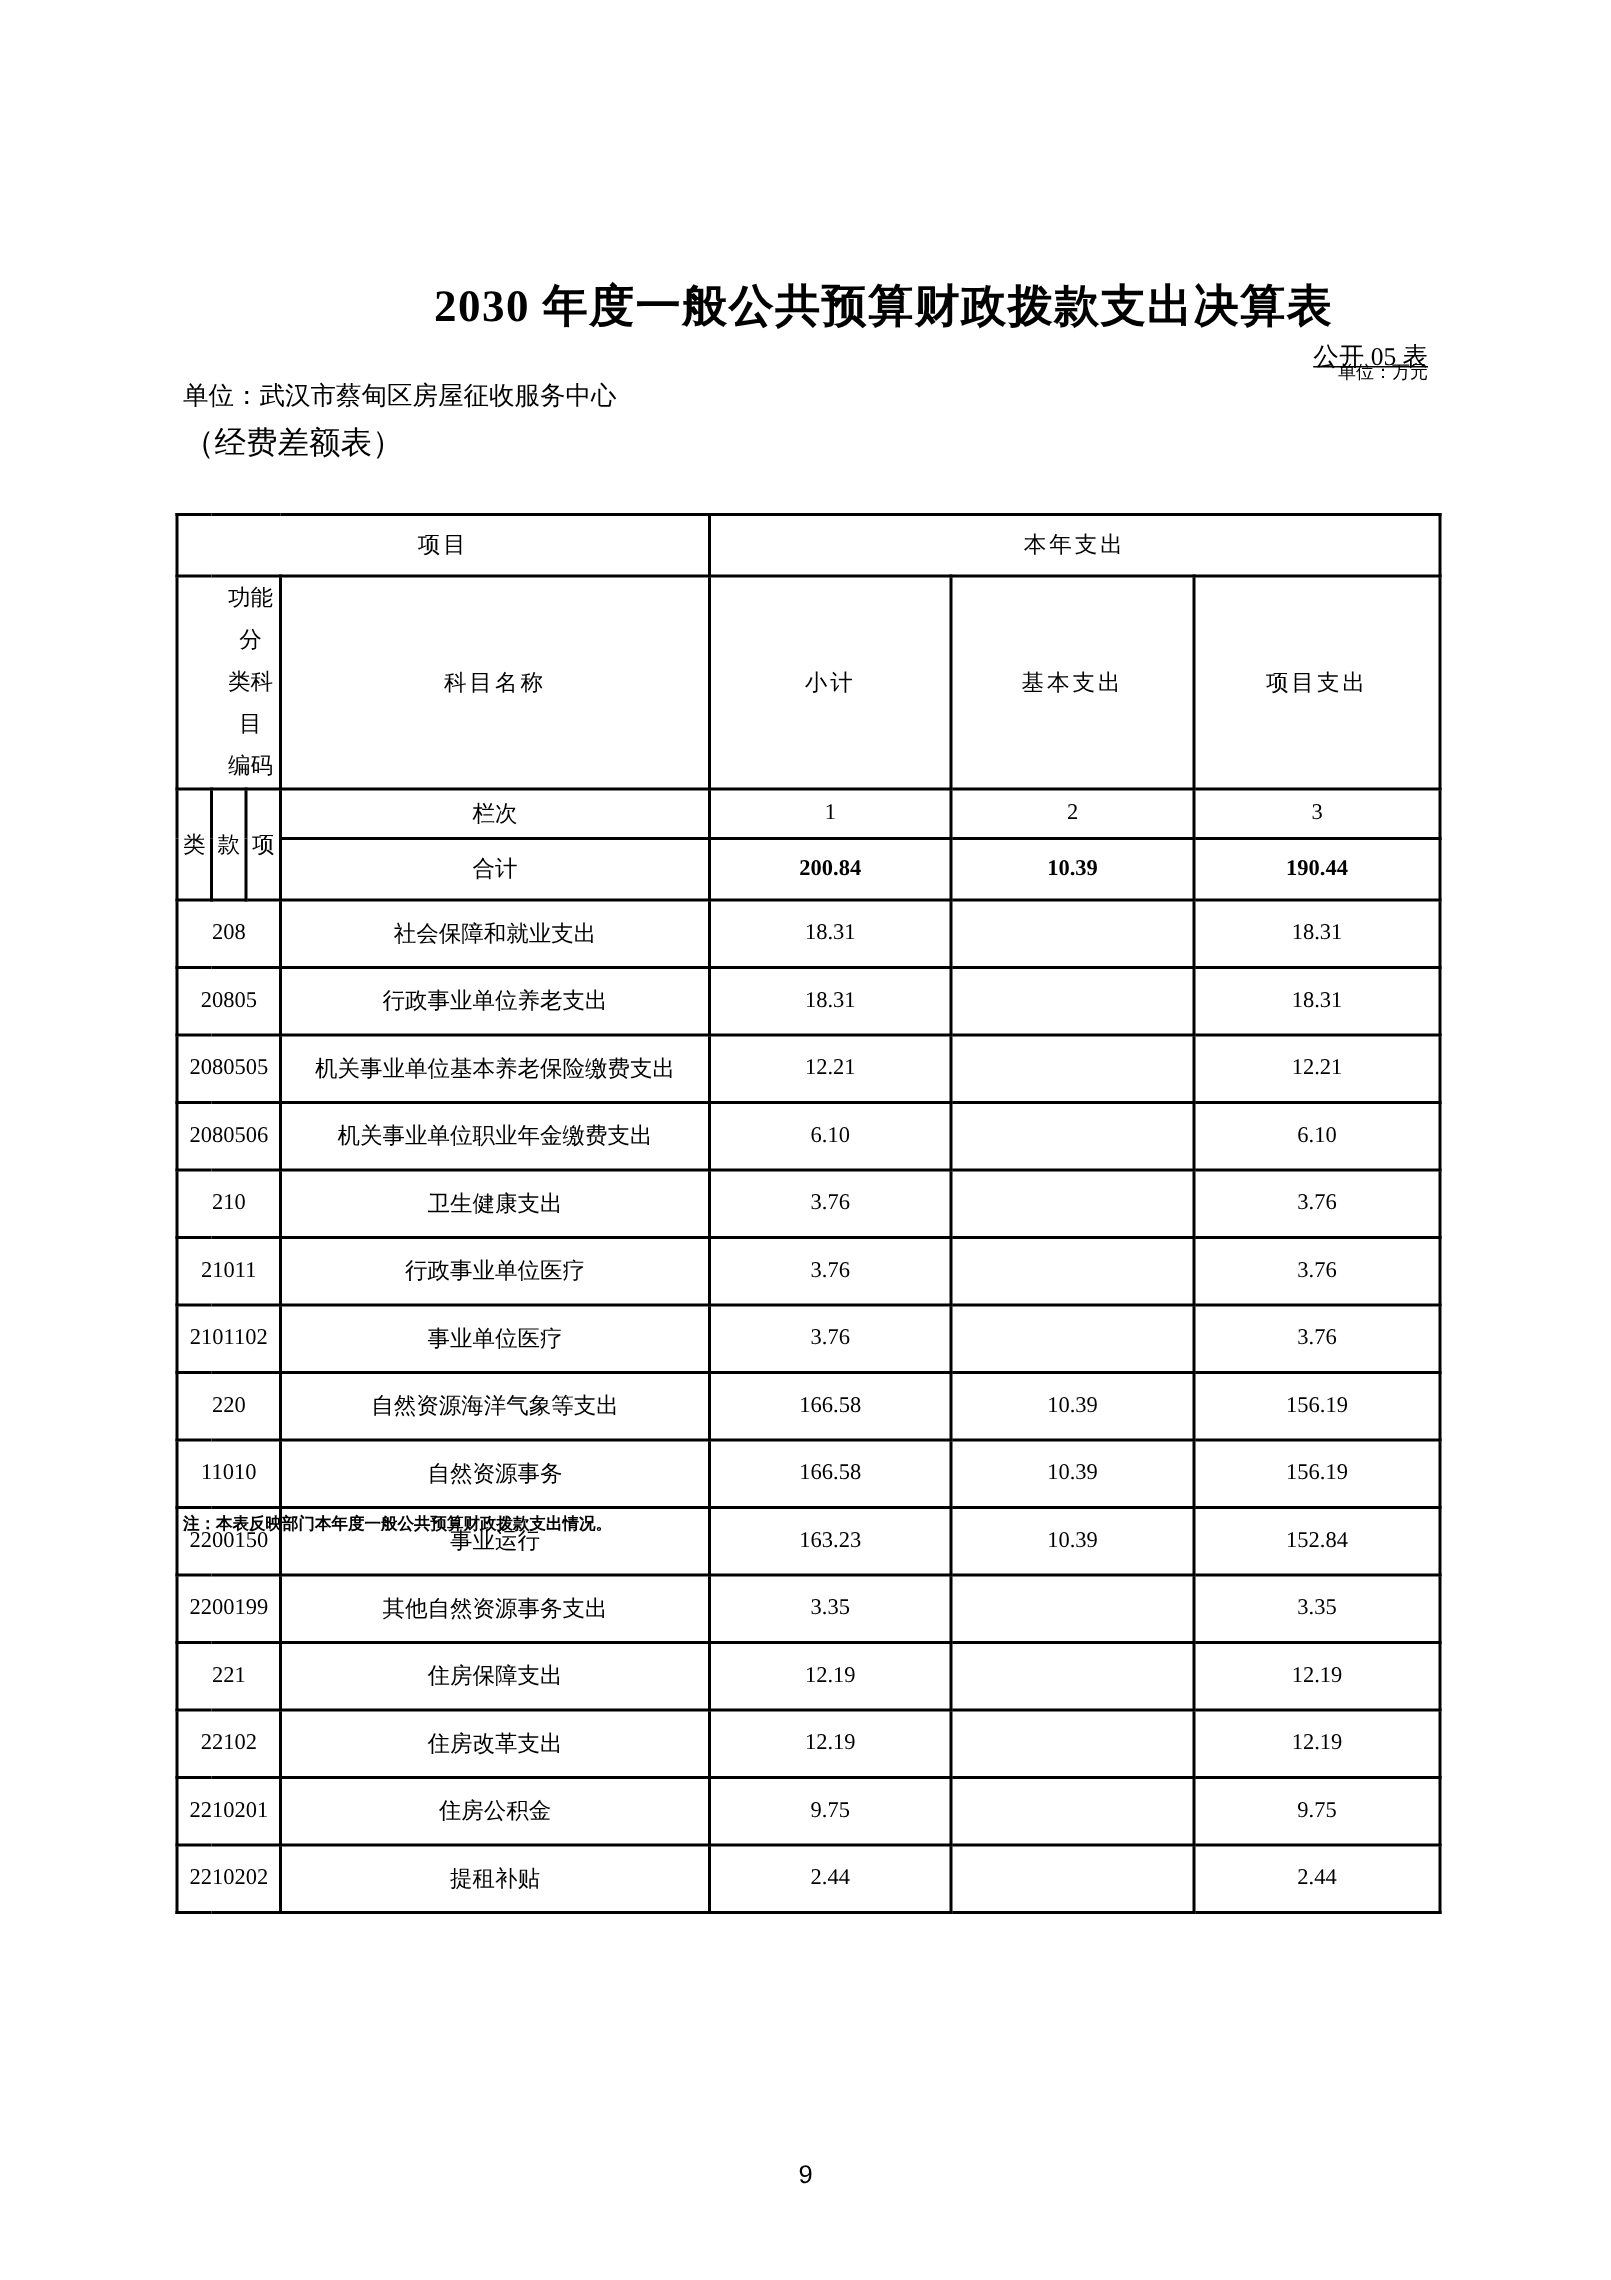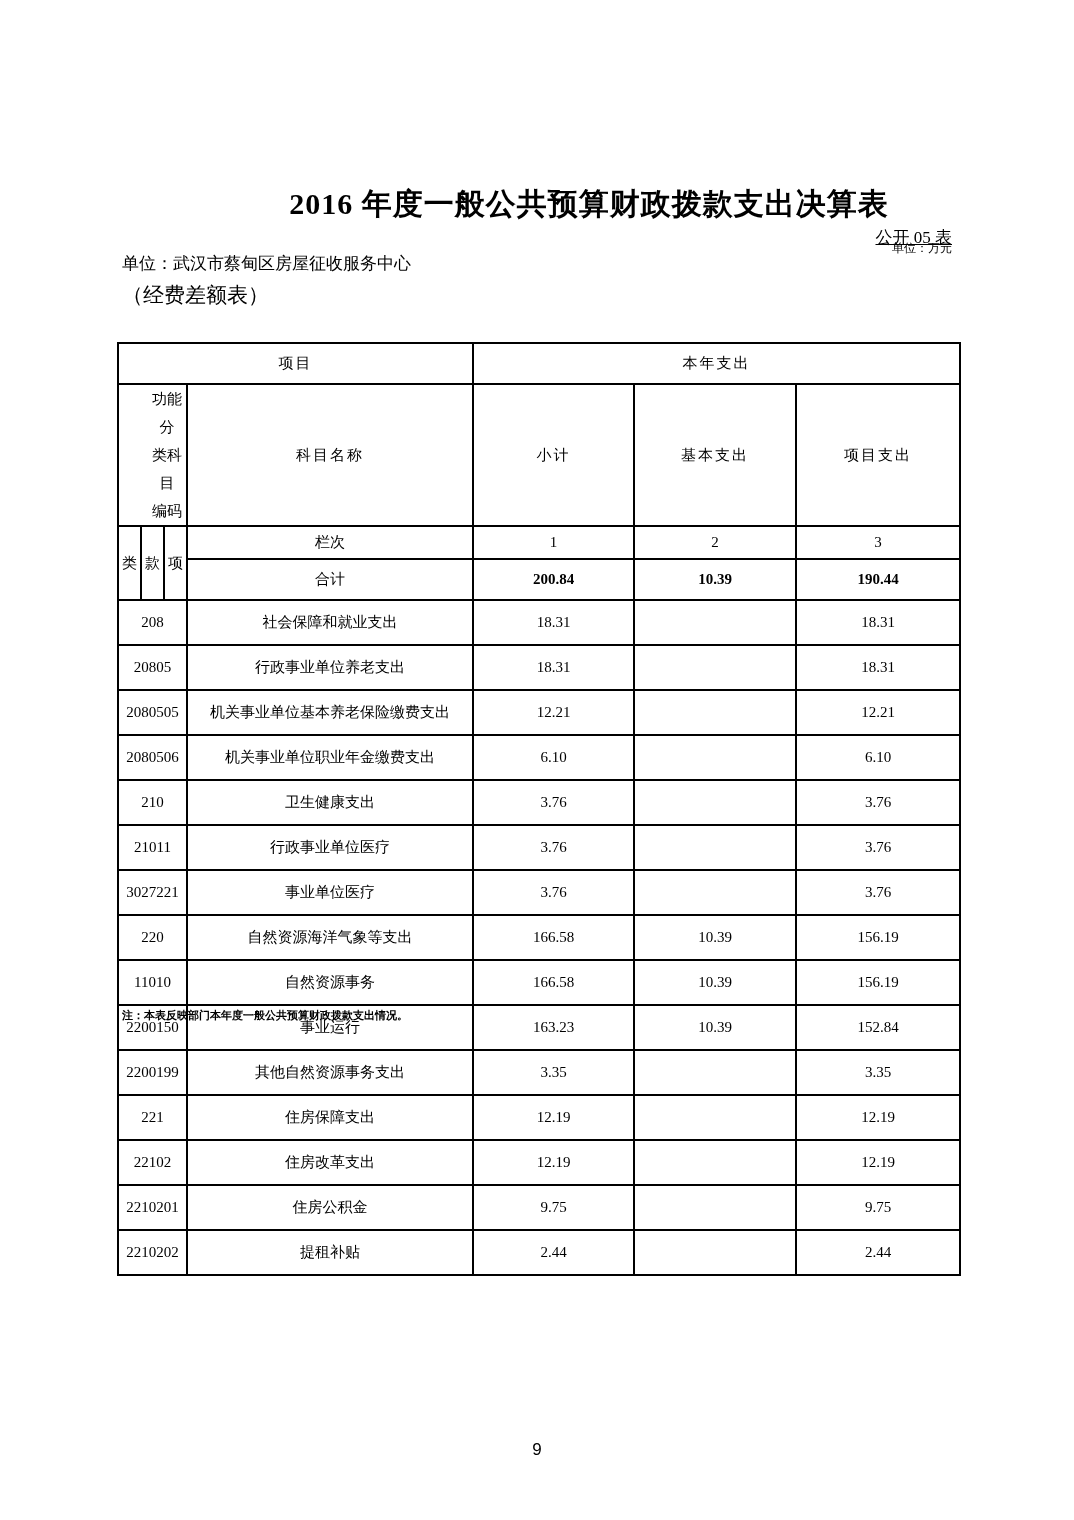--- a/index.html
+++ b/index.html
@@ -41,21 +41,21 @@
     position:absolute; top:1008px; left:122px; font-size:11px;font-weight:bold;
   }
   .pagenum {
     position:absolute; top:1440px; left:0; width:1074px; text-align:center;
     font-size:17px; font-family:"Liberation Sans","DejaVu Sans",sans-serif;
   }
 </style>
 </head>
 <body>
 
-<div class="title">2016 年度一般公共预算财政拨款支出决算表</div>
+<div class="title">2030 年度一般公共预算财政拨款支出决算表</div>
 <div class="tag">公开 05 表</div>
 <div class="unit-left">单位：武汉市蔡甸区房屋征收服务中心</div>
 <div class="unit-right">单位：万元</div>
 <div class="subtitle">（经费差额表）</div>
 
 <table class="budget">
   <colgroup>
     <col style="width:23px">
       <col style="width:23px">
       <col style="width:23px">
@@ -133,21 +133,21 @@
         <td class="num">3.76</td>
       </tr>
       <tr>
         <td class="code" colspan="3">21011</td>
         <td class="name">行政事业单位医疗</td>
         <td class="num">3.76</td>
         <td class="num"></td>
         <td class="num">3.76</td>
       </tr>
       <tr>
-        <td class="code" colspan="3">3027221</td>
+        <td class="code" colspan="3">2101102</td>
         <td class="name">事业单位医疗</td>
         <td class="num">3.76</td>
         <td class="num"></td>
         <td class="num">3.76</td>
       </tr>
       <tr>
         <td class="code" colspan="3">220</td>
         <td class="name">自然资源海洋气象等支出</td>
         <td class="num">166.58</td>
         <td class="num">10.39</td>

